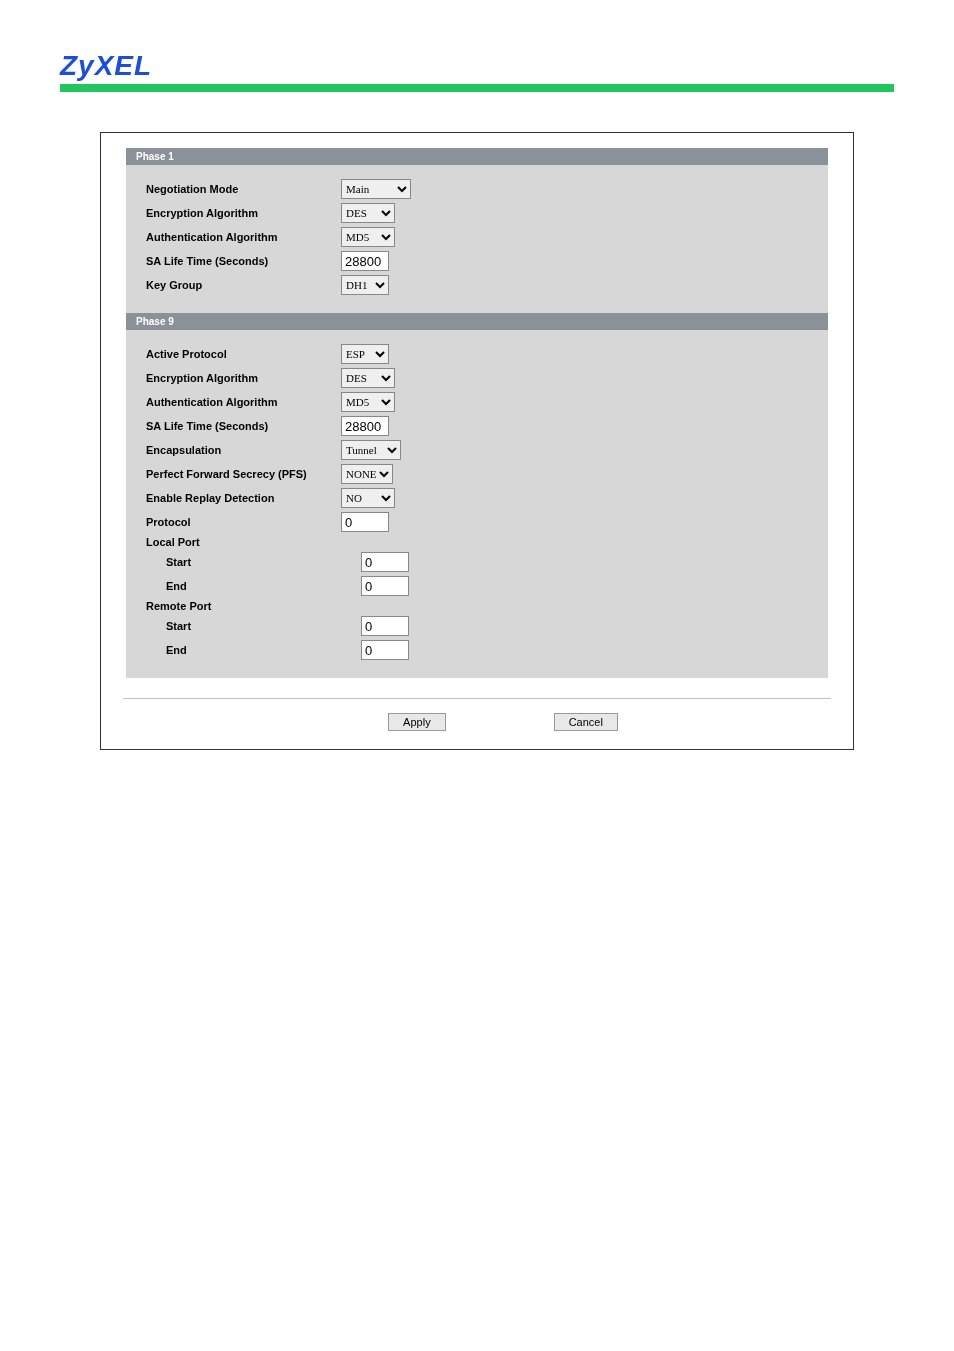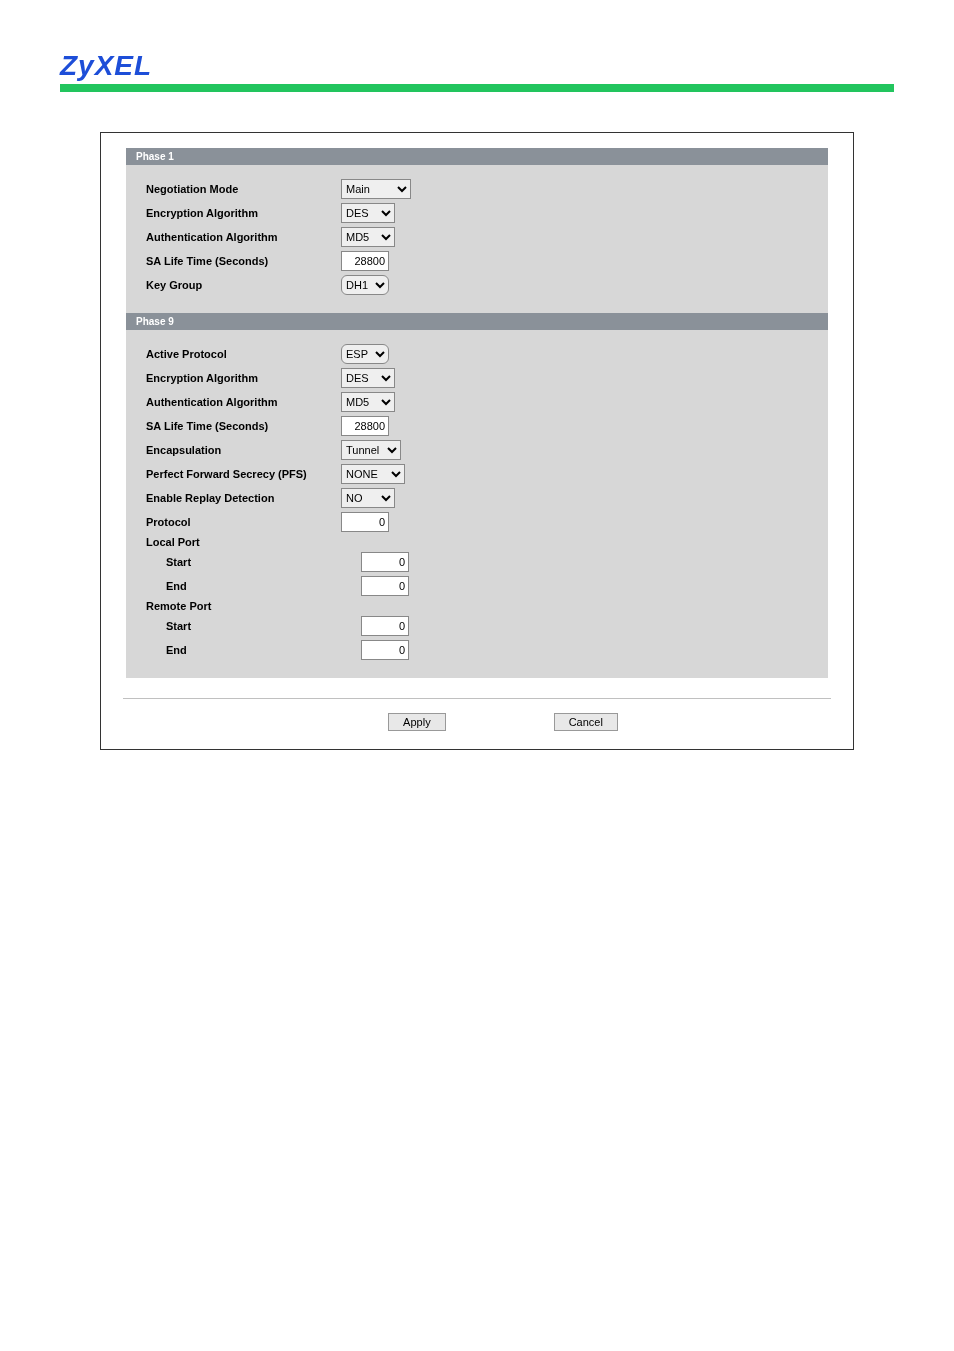--- a/index.html
+++ b/index.html
@@ -57,41 +57,40 @@
       width: 195px;
       font-weight: bold;
       color: #000;
       flex-shrink: 0;
     }
     .label.indent {
       padding-left: 20px;
     }
     select {
       font-size: 11px;
-      font-family: Liberation Sans, sans-serif;
+      font-family: Liberation Serif, serif;
       height: 20px;
       background: #efefef;
       border: 1px solid #888;
       color: #000;
     }
     input[type="text"] {
-      font-size: 11px;
+      font-size: 13px;
       font-family: inherit;
       height: 16px;
       border: 1px solid #888;
       background: #fff;
       padding: 1px 3px;
       color: #000;
-      text-align: right;
     }
     .sel-w1 { width: 70px; }
     .sel-w2 { width: 54px; }
-    .sel-w3 { width: 48px; border-radius: 6px; }
+    .sel-w3 { width: 48px; }
     .sel-w4 { width: 60px; }
-    .sel-w5 { width: 64px; }
+    .sel-w5 { width: 52px; }
     .inp-w1 { width: 40px; }
     .buttons-wrap {
       padding: 14px 0 18px 0;
       margin: 0 22px;
       border-top: 1px solid #c0c0c0;
     }
     .buttons {
       display: flex;
       justify-content: center;
       gap: 100px;

